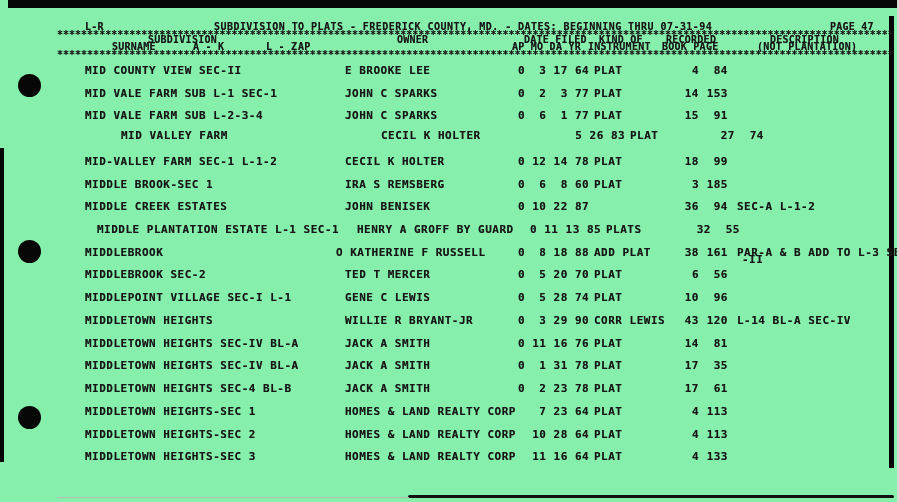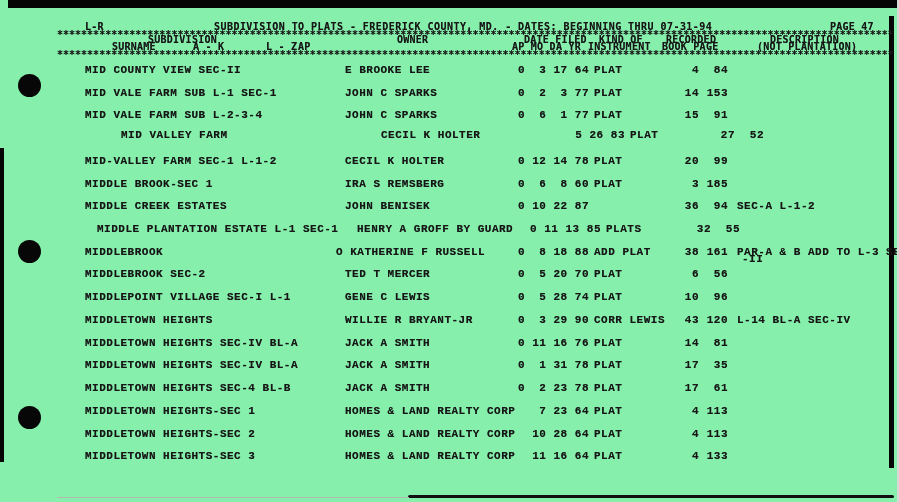--- a/index.html
+++ b/index.html
@@ -44,21 +44,21 @@
   .h-ak{left:193px;top:41px;}
   .h-lz{left:255px;top:41px;margin-left:11px;}
   .h-ap{left:298px;top:41px;}
   .h-apmodayr{left:512px;top:41px;}
   .h-instrument{left:588px;top:41px;}
   .h-bookpage{left:662px;top:41px;}
   .h-notwarranted{left:757px;top:41px;}
   .sep-2{top:48.5px;}
 
   
-  .row{position:absolute;left:0;width:899px;height:21px;font-family:Liberation Mono, monospace;}
+  .row{position:absolute;left:0;width:899px;height:21px;}
   .c-sub{left:85px;top:0;}
   .c-owner{left:345px;top:0;}
   .c-owner.outdent{left:336px;}
   .c-date{left:518px;top:0;}
   .c-inst{left:594px;top:0;}
   .c-book{left:664px;top:0;width:35px;text-align:right;}
   .c-page{left:697px;top:0;width:31px;text-align:right;}
   .c-desc{left:737px;top:0;}
   .c-desc2{left:742px;top:7.5px;}
 </style>
@@ -128,30 +128,30 @@
       <span class="t body-t c-page">91</span>
       <span class="t body-t c-desc"></span>
       <span class="t body-t c-desc2"></span>
     </div>
       <div class="row" style="top: 129px; margin-left: 36px;">
       <span class="t body-t c-sub">MID VALLEY FARM</span>
       <span class="t body-t c-owner">CECIL K HOLTER</span>
       <span class="t body-t c-date">   5 26 83</span>
       <span class="t body-t c-inst">PLAT</span>
       <span class="t body-t c-book">27</span>
-      <span class="t body-t c-page">52</span>
+      <span class="t body-t c-page">74</span>
       <span class="t body-t c-desc"></span>
       <span class="t body-t c-desc2"></span>
     </div>
       <div class="row" style="top: 154.88px;">
       <span class="t body-t c-sub">MID-VALLEY FARM SEC-1 L-1-2</span>
       <span class="t body-t c-owner">CECIL K HOLTER</span>
       <span class="t body-t c-date">0 12 14 78</span>
       <span class="t body-t c-inst">PLAT</span>
-      <span class="t body-t c-book">20</span>
+      <span class="t body-t c-book">18</span>
       <span class="t body-t c-page">99</span>
       <span class="t body-t c-desc"></span>
       <span class="t body-t c-desc2"></span>
     </div>
       <div class="row" style="top: 177.6px;">
       <span class="t body-t c-sub">MIDDLE BROOK-SEC 1</span>
       <span class="t body-t c-owner">IRA S REMSBERG</span>
       <span class="t body-t c-date">0  6  8 60</span>
       <span class="t body-t c-inst">PLAT</span>
       <span class="t body-t c-book">3</span>

